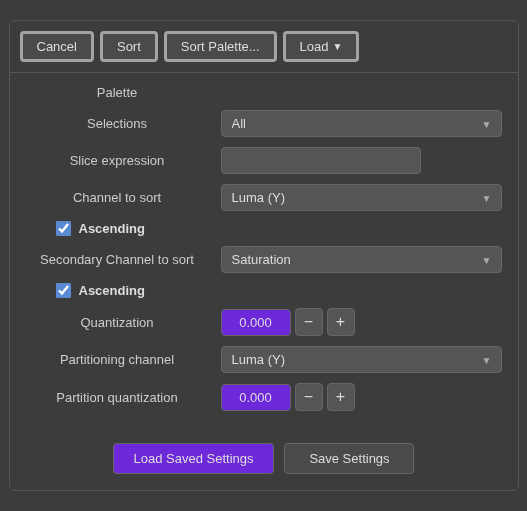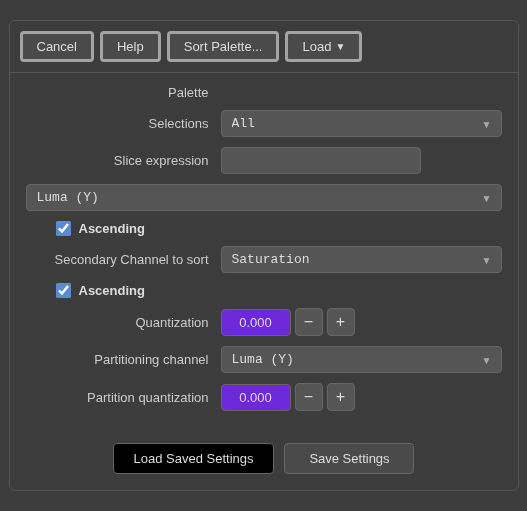--- a/index.html
+++ b/index.html
@@ -61,21 +61,21 @@
     }
 
     .form-row {
       display: flex;
       align-items: center;
       margin-bottom: 10px;
     }
 
     .form-row label {
       width: 195px;
-      text-align: right;
+      text-align: center;
       padding-right: 12px;
       color: #ccc;
       font-size: 13px;
       flex-shrink: 0;
     }
 
     .palette-btn {
       background: #555;
       border: 1px solid #666;
       border-radius: 4px;
@@ -105,21 +105,20 @@
       appearance: none;
       -webkit-appearance: none;
       background: #555;
       border: 1px solid #666;
       border-radius: 4px;
       color: #ddd;
       font-size: 13px;
       padding: 5px 30px 5px 10px;
       width: 100%;
       cursor: pointer;
-      font-family: Liberation Mono, monospace;
     }
 
     .select-wrap::after {
       content: '▼';
       position: absolute;
       right: 10px;
       top: 50%;
       transform: translateY(-50%);
       font-size: 10px;
       color: #aaa;
@@ -194,42 +193,42 @@
 
     
     .bottom-bar {
       display: flex;
       justify-content: center;
       gap: 10px;
       padding: 10px 16px 0;
     }
 
     .bottom-bar button {
-      background: #000000;
+      background: #6d28d9;
       border: 1px solid #666;
       border-radius: 4px;
       color: #ddd;
       font-size: 13px;
       padding: 7px 20px;
       cursor: pointer;
       min-width: 130px;
     }
 
     .bottom-bar .save-btn {
       background: #4a4a4a;
     }
   </style>
 </head>
 <body>
 
 <div class="dialog">
 
   <div class="toolbar">
     <button>Cancel</button>
-    <button>Help</button>
+    <button>Sort</button>
     <button>Sort Palette...</button>
     <button class="reset-btn">
       <span>Load</span>
       <span class="chevron">▼</span>
     </button>
   </div>
 
   <div class="form-body">
 
     <div class="form-row">
@@ -246,20 +245,21 @@
         </select>
       </div>
     </div>
 
     <div class="form-row">
       <label>Slice expression</label>
       <input class="text-input" type="text" value="" style="">
     </div>
 
     <div class="form-row">
+      <label>Channel to sort</label>
       <div class="select-wrap">
         <select>
           <option>Luma (Y)</option>
           <option>Hue (H)</option>
           <option>Saturation (S)</option>
           <option>Value (V)</option>
         </select>
       </div>
     </div>
 

